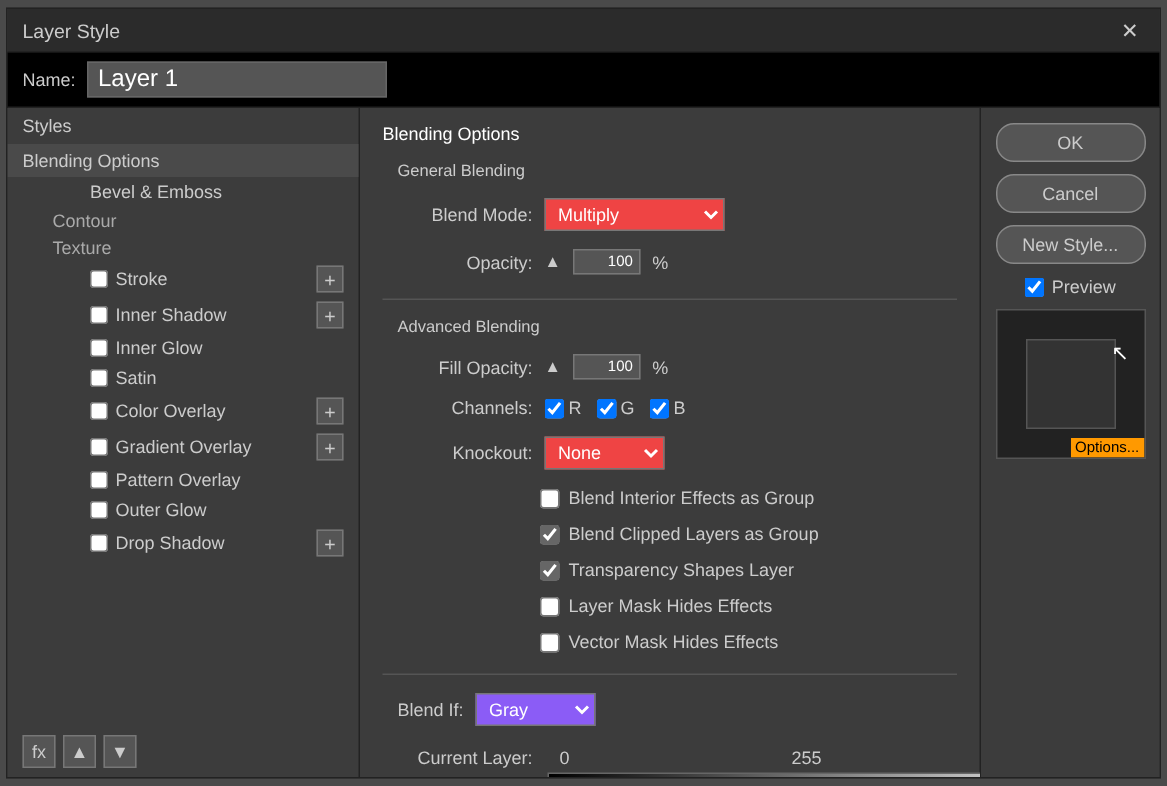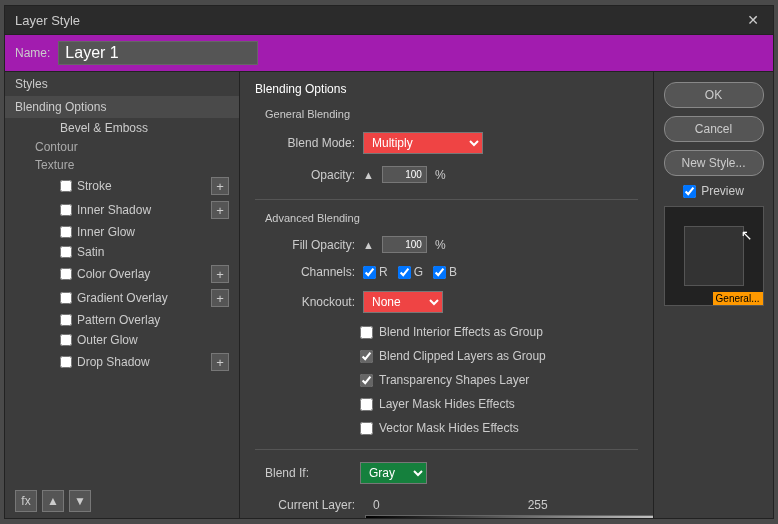--- a/index.html
+++ b/index.html
@@ -43,21 +43,21 @@
       font-size: 14px;
       cursor: pointer;
       padding: 0 4px;
     }
     .name-bar {
       display: flex;
       align-items: center;
       padding: 6px 10px;
       border-bottom: 1px solid #222;
       gap: 8px;
-      background: #a21caf;
+      background: #000000;
     }
     .name-label { color: #ccc; }
     .name-input {
       background: #555;
       border: 1px solid #666;
       color: #fff;
       padding: 2px 6px;
       width: 200px;
       font-size: 16px;
     }
@@ -223,27 +223,26 @@
       align-items: center;
       gap: 8px;
       padding-left: 10px;
       margin-bottom: 6px;
     }
     .blend-if-label {
       color: #ccc;
       font-size: 12px;
     }
     .blend-if-select {
-      background: #15803d;
+      background: #8b5cf6;
       border: 1px solid #777;
       color: #fff;
       padding: 2px 4px;
       font-size: 12px;
-      width: 67px;
-      margin-left: 43px;
+      width: 80px;
     }
     .blend-slider-section {
       padding-left: 10px;
       margin-bottom: 4px;
     }
     .blend-slider-label {
       color: #ccc;
       font-size: 12px;
       margin-bottom: 3px;
       display: flex;
@@ -510,20 +509,20 @@
     <div class="right-panel">
       <button class="action-btn ok-btn">OK</button>
       <button class="action-btn">Cancel</button>
       <button class="action-btn">New Style...</button>
       <div class="preview-check">
         <input type="checkbox" checked="" style="">
         <span>Preview</span>
       </div>
       <div class="thumbnail-area">
         <div style="position:absolute;top:50%;left:50%;transform:translate(-50%,-50%);width:60px;height:60px;background:#333;border:1px solid #555;"></div>
-        <div class="thumbnail-label">General...</div>
+        <div class="thumbnail-label">Options...</div>
 
         <div style="position:absolute;top:20px;right:10px;color:#fff;font-size:14px;">↖</div>
       </div>
     </div>
 
   </div>
 </div>
 
 </body></html>

